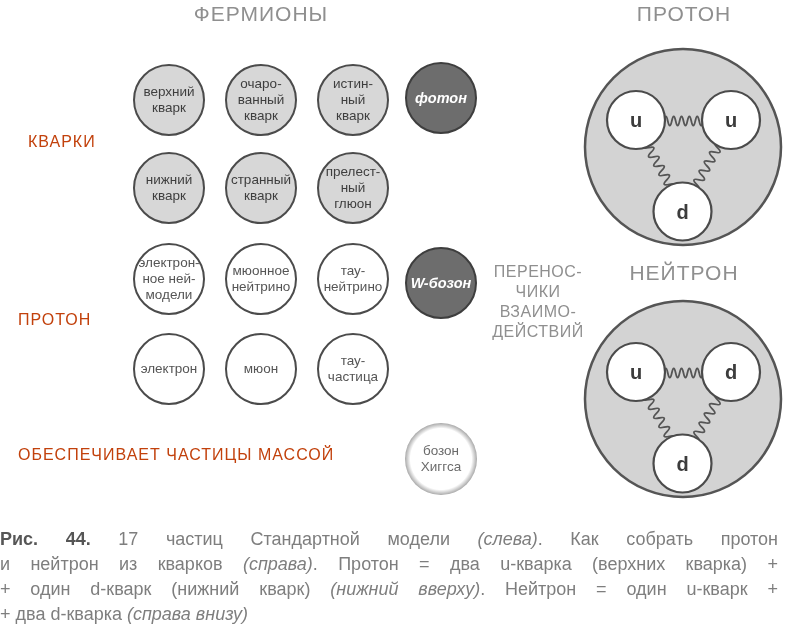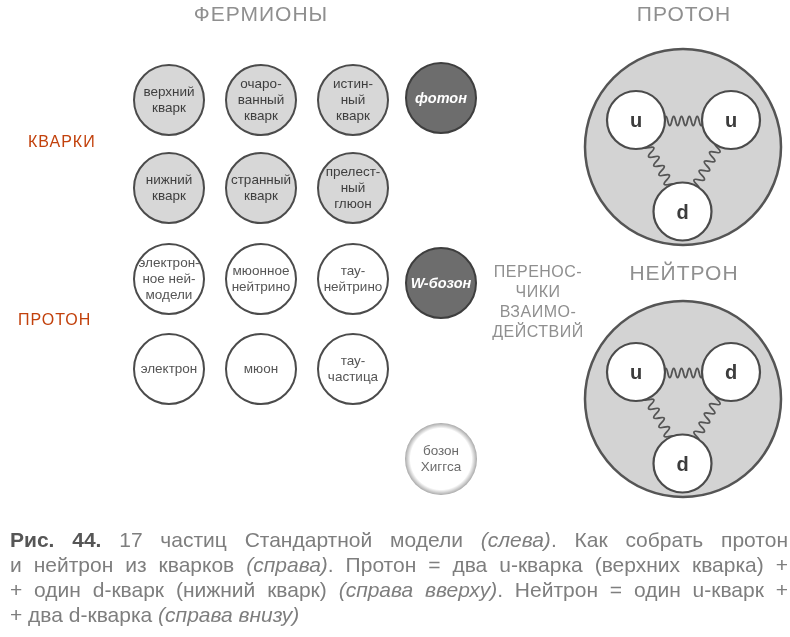--- a/index.html
+++ b/index.html
@@ -78,41 +78,42 @@
   .hadron .inner{fill:#ffffff;stroke:#4b4b4b;stroke-width:2.2;}
   .hadron .gluon{fill:none;stroke:#555555;stroke-width:1.8;}
   .hadron text{
     font-family:"Liberation Sans","DejaVu Sans",sans-serif;
     font-size:20px;font-weight:bold;fill:#3c3c3c;
     text-anchor:middle;
   }
   
   .caption{
     position:absolute;
-    left:10px;top:527px;width:778px;
+    left:0;top:527px;width:778px;
     color:#7e7e7e;
-    font-size:21px;
+    font-size:18px;
     line-height:25px;
   }
   .cap-line{text-align:justify;text-align-last:justify;}
   .cap-line.last{text-align:center;text-align-last:left;}
   .caption .b{font-weight:bold;color:#565656;}
   .caption .i{font-style:italic;}
 </style>
 </head>
 <body>
 
 <div class="figure">
 
   <div class="hdr" style="left:133px;top:2px;width:256px">ФЕРМИОНЫ</div>
   <div class="hdr" style="left:584px;top:2px;width:200px">ПРОТОН</div>
   <div class="hdr" style="left:584px;top:261px;width:200px">НЕЙТРОН</div>
 
   <div class="side-label" style="left:28px;top:133px">КВАРКИ</div>
   <div class="side-label" style="left:18px;top:311px">ПРОТОН</div>
+  <div class="side-label" style="left:18px;top:446px">ОБЕСПЕЧИВАЕТ ЧАСТИЦЫ МАССОЙ</div>
   <div class="carriers">ПЕРЕНОС-
 ЧИКИ
 ВЗАИМО-
 ДЕЙСТВИЙ</div>
 
   <div class="circle light" style="left:133px;top:64px">верхний
 кварк</div>
   <div class="circle light" style="left:225px;top:64px">очаро-
 ванный
 кварк</div>
@@ -172,20 +173,20 @@
   </svg>
 
   <div class="caption">
     <div class="cap-line">
       <span class="b">Рис. 44.</span><span> 17 частиц Стандартной модели </span><span class="i">(слева)</span><span>. Как собрать протон</span>
     </div>
     <div class="cap-line">
       <span>и нейтрон из кварков </span><span class="i">(справа)</span><span>. Протон = два u-кварка (верхних кварка) +</span>
     </div>
     <div class="cap-line">
-      <span>+ один d-кварк (нижний кварк) </span><span class="i">(справа вверху)</span><span>. Нейтрон = один u-кварк +</span>
+      <span>+ один d-кварк (нижний кварк) </span><span class="i">(нижний вверху)</span><span>. Нейтрон = один u-кварк +</span>
     </div>
     <div class="cap-line last">
       <span>+ два d-кварка </span><span class="i">(справа внизу)</span>
     </div>
   </div>
 
 </div>
 
 </body></html>

